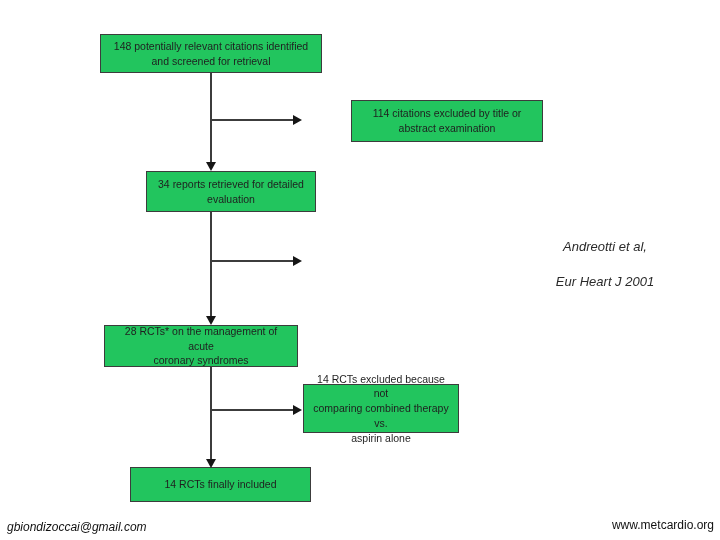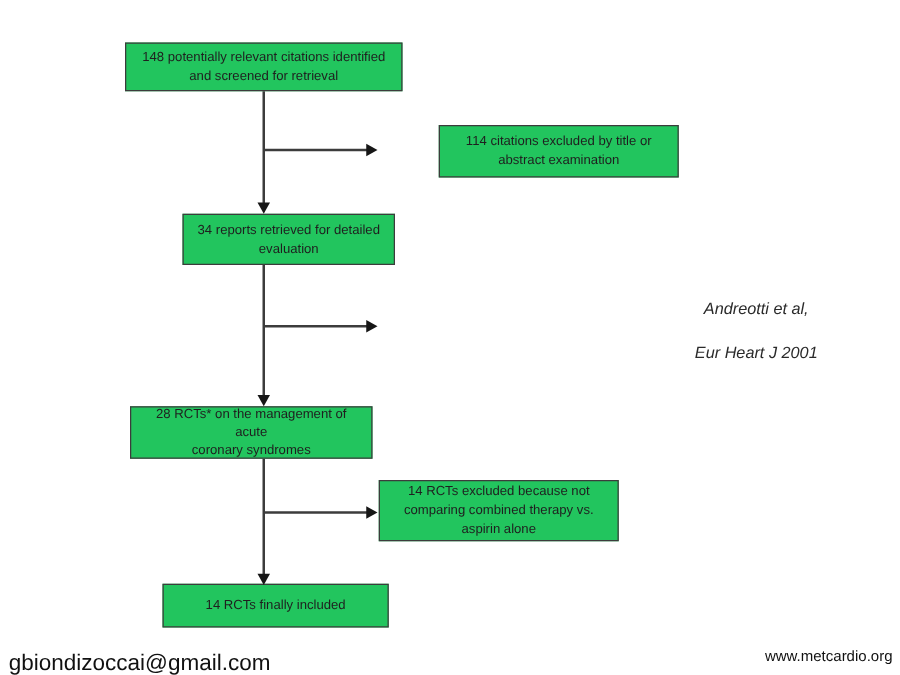--- a/index.html
+++ b/index.html
@@ -29,21 +29,21 @@
     line-height: 1.4;
     color: #1f1f1f;
     white-space: pre-line;
     padding: 2px 6px;
   }
   .b1 { left: 100px; top: 34px;  width: 222px; height: 39px; }
   .e1 { left: 303px; top: 100px; width: 192px; height: 42px; margin-left: 48px; }
   .b2 { left: 125px; top: 171px; width: 170px; height: 41px; margin-left: 21px; }
   .e2 { left: 303px; top: 239px; width: 192px; height: 43px; }
   .b3 { left: 104px; top: 325px; width: 194px; height: 42px; }
-  .e3 { left: 303px; top: 384px; width: 192px; height: 49px; }
+  .e3 { left: 303px; top: 384px; width: 156px; height: 49px; }
   .b4 { left: 130px; top: 467px; width: 181px; height: 35px; }
   
   .vline { position: absolute; width: 2px; background: #3c3c3c; }
   .hline { position: absolute; height: 2px; background: #3c3c3c; }
   .v1 { left: 210px; top: 73px;  height: 90px; }
   .h1 { left: 211px; top: 119px; width: 83px; }
   .v2 { left: 210px; top: 212px; height: 105px; }
   .h2 { left: 211px; top: 260px; width: 83px; }
   .v3 { left: 210px; top: 367px; height: 93px; }
   .h3 { left: 211px; top: 409px; width: 83px; }
@@ -72,22 +72,23 @@
     text-align: center;
     font-style: italic;
     font-size: 13px;
     color: #2a2a2a;
   }
   .citation-line1 { margin-bottom: 20px; }
   
   .footer-email {
     position: absolute;
     left: 7px; top: 520px;
-    font-size: 18px;
+    font-size: 12px;
     color: #111111;
+    font-style: italic;
   }
   .footer-site {
     position: absolute;
     right: 6px; top: 518px;
     font-size: 12px;
     color: #111111;
   }
 </style>
 </head>
 <body>

